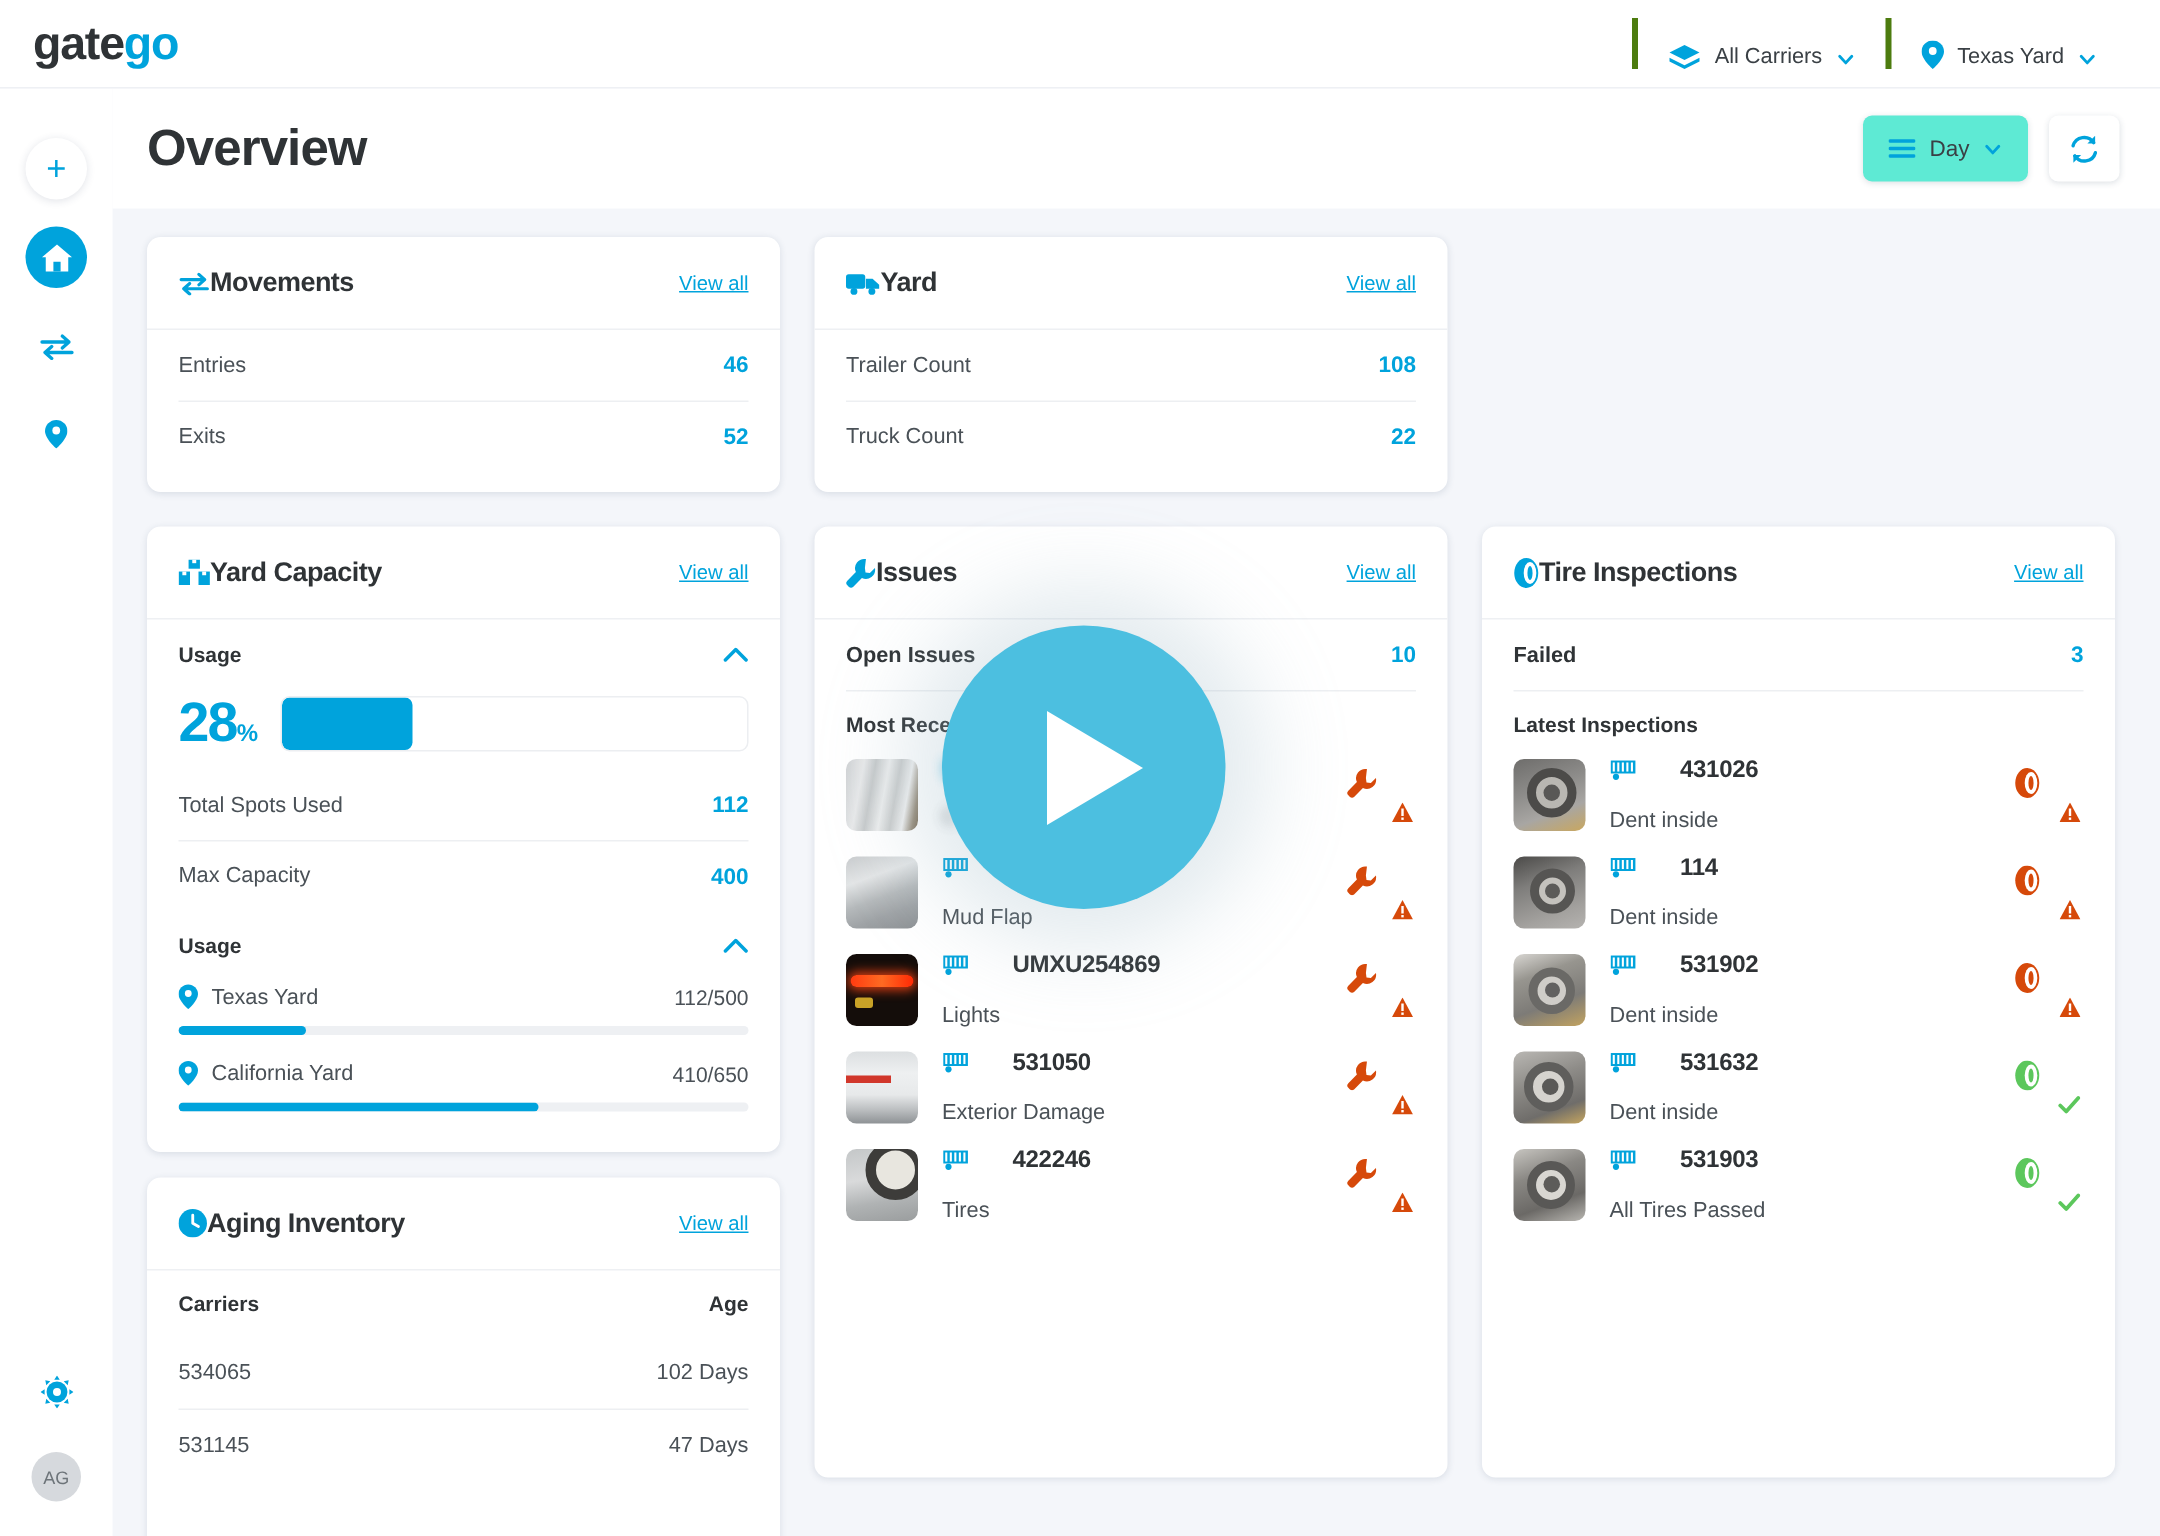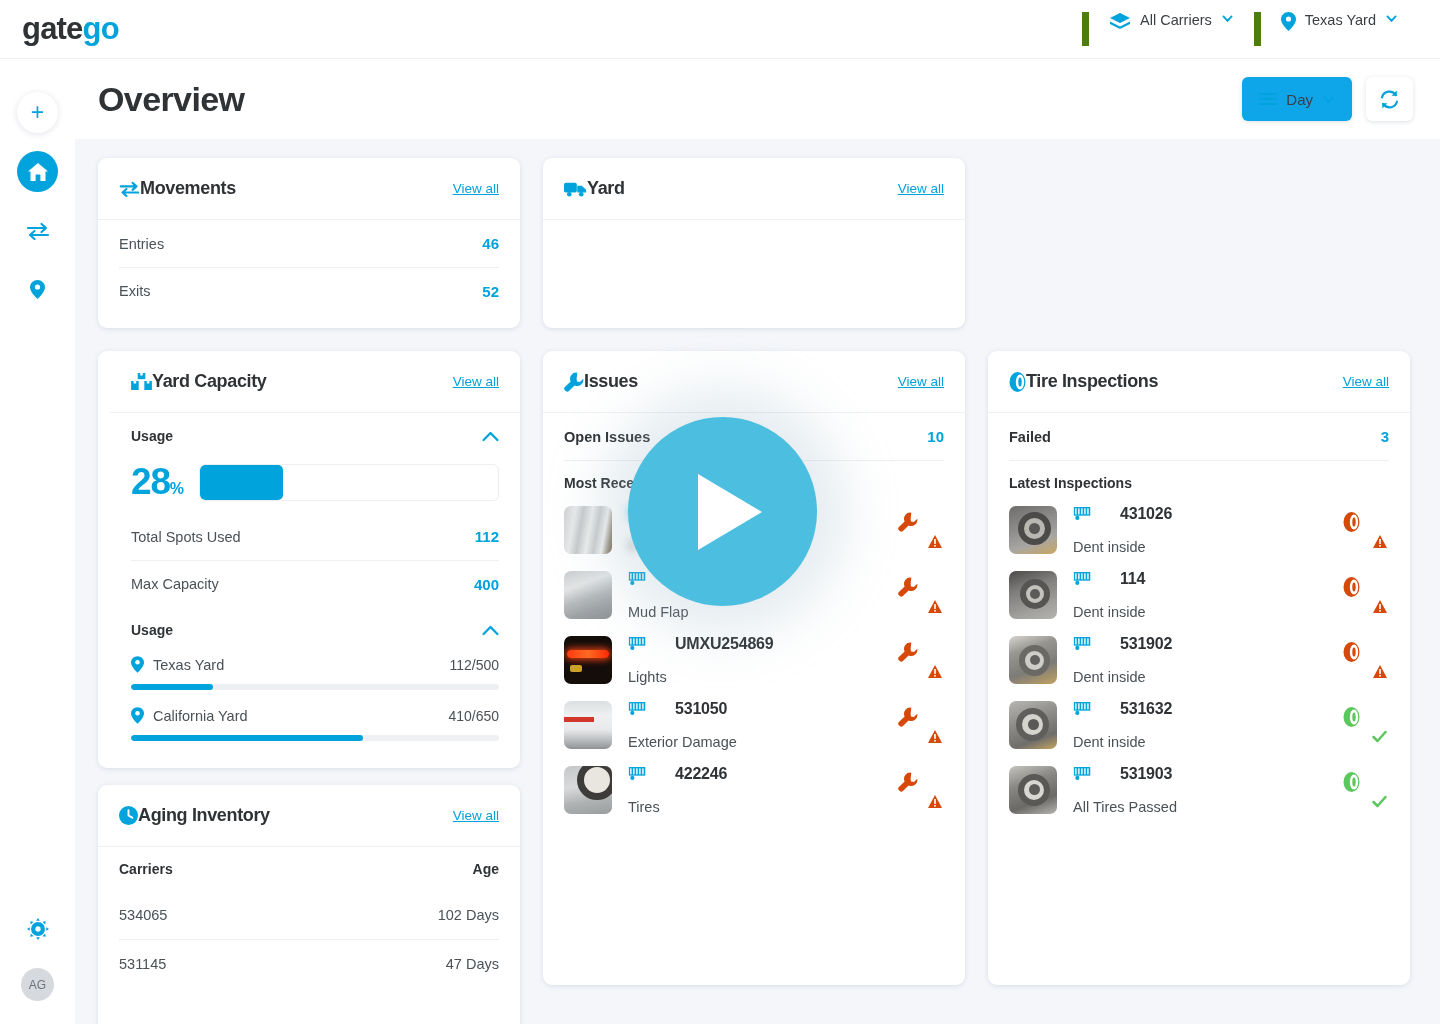--- a/index.html
+++ b/index.html
@@ -17,22 +17,22 @@
     position: absolute; top: 0; left: 0; width: 1440px; height: 59px;
     background: #ffffff; display: flex; align-items: center;
     border-bottom: 1px solid #eef0f4; z-index: 30;
   }
   .logo { margin-left: 22px; font-size: 31px; font-weight: 700; letter-spacing: -0.8px; }
   .logo .l-dark { color: #2f3336; }
   .logo .l-cyan { color: #00a3dc; }
 
   .topbar-right { margin-left: auto; display: flex; align-items: center; height: 34px; margin-right: 22px; }
   .tb-group {
-    display: flex; align-items: flex-start; gap: 9px; padding: 0 20px; height: 34px;
-    border-left: 7px solid #4d7c0f; cursor: pointer;
+    display: flex; align-items: flex-end; gap: 9px; padding: 0 20px; height: 34px;
+    border-left: 4px solid #4d7c0f; cursor: pointer;
   }
   .tb-group .tb-label { font-size: 14.5px; color: #3a4045; }
   .chev { width: 13px; height: 13px; flex: none; }
 
   
   .rail {
     position: absolute; top: 59px; left: 0; width: 75px; height: 965px;
     background: #ffffff; display: flex; flex-direction: column; align-items: center;
     z-index: 20;
   }
@@ -56,21 +56,21 @@
   }
 
   
   .page-head {
     position: absolute; top: 59px; left: 75px; width: 1365px; height: 80px;
     background: #ffffff; display: flex; align-items: center; z-index: 10;
   }
   .page-title { margin-left: 23px; font-size: 34px; font-weight: 700; color: #2f3336; letter-spacing: -0.6px; }
   .head-ctrls { margin-left: auto; margin-right: 27px; display: flex; align-items: center; gap: 14px; }
   .pill {
-    height: 44px; background: #0ea5e9; border-radius: 6px; display: flex; align-items: center;
+    height: 44px; background: #5eead4; border-radius: 6px; display: flex; align-items: center;
     box-shadow: 0 1px 4px rgba(40,60,90,.16); cursor: pointer;
   }
   .pill-seg { display: flex; align-items: center; gap: 9px; padding: 0 17px; height: 44px; }
   .pill-seg + .pill-seg { border-left: 1px solid #e6e9ee; }
   .pill-seg .p-label { font-size: 15px; color: #3a4045; }
   .refresh-btn {
     width: 47px; height: 44px; background: #fff; border-radius: 6px;
     display: flex; align-items: center; justify-content: center;
     box-shadow: 0 1px 4px rgba(40,60,90,.16); cursor: pointer;
   }
@@ -273,24 +273,34 @@
     <div class="card-head">
       <svg width="23" height="17" viewBox="0 0 26 19">
         <rect x="0" y="3" width="14.5" height="11" rx="2" fill="#00a3dc"></rect>
         <path d="M15 6.5 H20 L25 11 V14 H15 Z" fill="#00a3dc"></path>
         <circle cx="6" cy="16" r="2.6" fill="#00a3dc"></circle>
         <circle cx="19.5" cy="16" r="2.6" fill="#00a3dc"></circle>
       </svg>
       <div class="card-title">Yard</div>
       <div class="view-all">View all</div>
     </div>
-  </div>
-
-
-  <div class="card" style="left:23px; top:212px; width:422px; height:417px;padding-left:12px;">
+    <div class="card-body">
+      <div class="kv">
+        <span>Trailer Count</span>
+        <span class="v">108</span>
+      </div>
+      <div class="kv">
+        <span>Truck Count</span>
+        <span class="v">22</span>
+      </div>
+    </div>
+  </div>
+
+
+  <div class="card" style="left:23px; top:212px; width:422px; height:417px;">
     <div class="card-head">
       <svg width="21" height="17" viewBox="0 0 22 18">
         <rect x="7" y="0" width="8" height="6.5" fill="#00a3dc"></rect>
         <rect x="9.6" y="0" width="2.8" height="2.6" fill="#fff"></rect>
         <rect x="0" y="8.5" width="8" height="9.5" fill="#00a3dc"></rect>
         <rect x="2.6" y="8.5" width="2.8" height="2.6" fill="#fff"></rect>
         <rect x="14" y="8.5" width="8" height="9.5" fill="#00a3dc"></rect>
         <rect x="16.6" y="8.5" width="2.8" height="2.6" fill="#fff"></rect>
       </svg>
       <div class="card-title">Yard Capacity</div>

